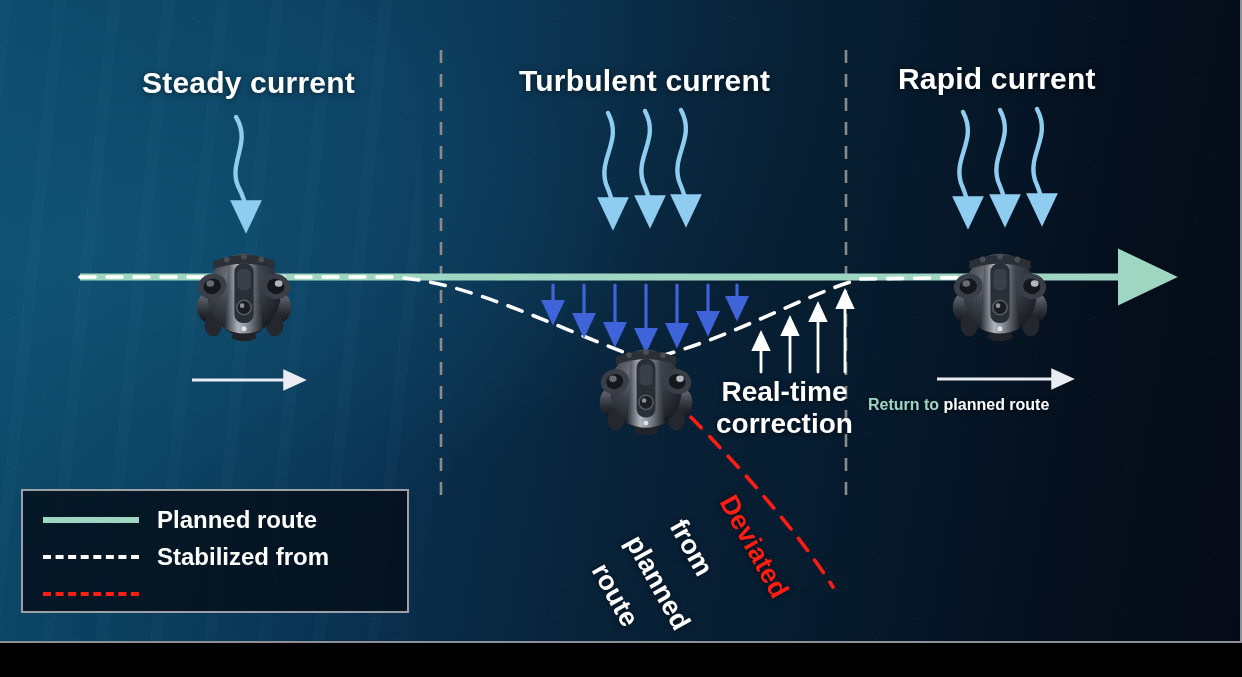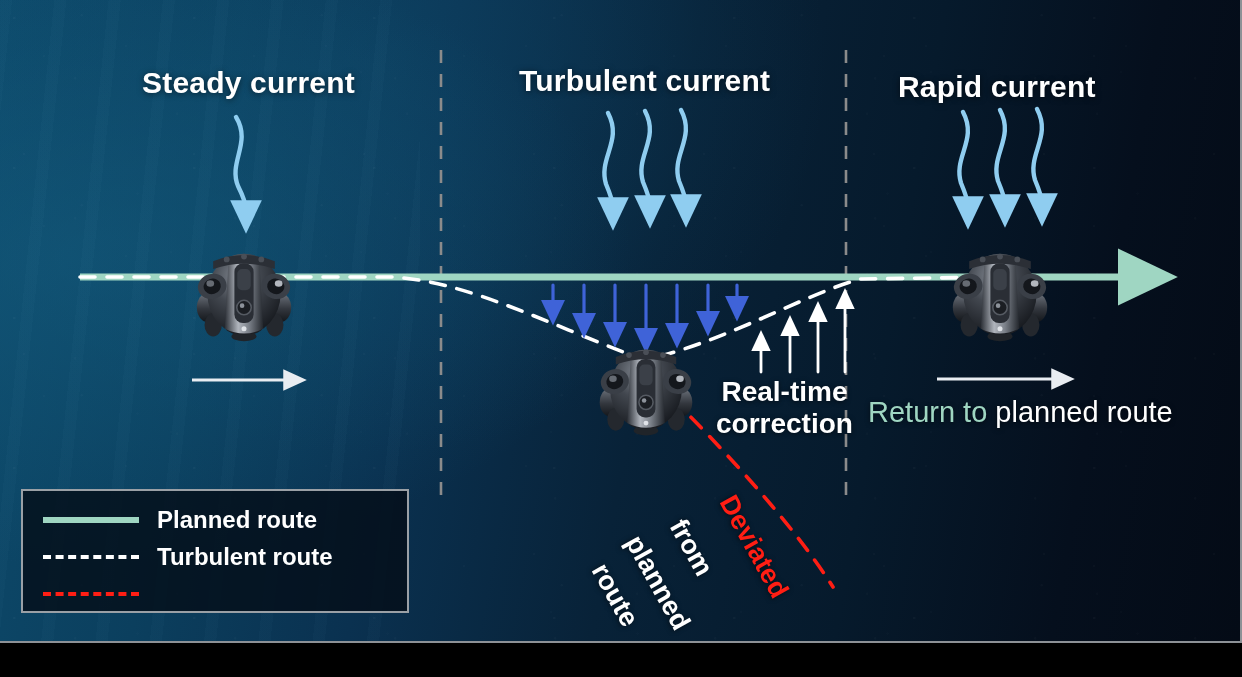--- a/index.html
+++ b/index.html
@@ -36,21 +36,21 @@
           background:repeating-linear-gradient(96deg, rgba(120,190,220,.10) 0 12px, rgba(120,190,220,0) 12px 54px);}
 
   svg.layer{position:absolute;left:0;top:0;width:1242px;height:643px;overflow:visible;}
 
   .zone-title{position:absolute;color:#fff;font-size:30px;font-weight:bold;
               letter-spacing:.2px;white-space:nowrap;text-shadow:0 1px 6px rgba(0,0,0,.55);}
 
   .corr-label{position:absolute;color:#fff;font-size:28px;font-weight:bold;line-height:1.16;
               text-align:center;white-space:nowrap;text-shadow:0 1px 5px rgba(0,0,0,.6);}
 
-  .return-label{position:absolute;font-size:29px;font-weight:normal;white-space:nowrap;
+  .return-label{position:absolute;font-size:16px;font-weight:bold;white-space:nowrap;
                 text-shadow:0 1px 5px rgba(0,0,0,.6);}
   .return-label .hl{color:#9fd6c2;}
   .return-label .pl{color:#ffffff;}
 
   
   #dev-annot{position:absolute;left:612px;top:486px;width:260px;height:160px;}
   .dev-word{position:absolute;font-size:27px;font-weight:bold;white-space:nowrap;
             transform-origin:left top;text-shadow:0 1px 5px rgba(0,0,0,.6);}
   #dev-w0{color:#ff1e14;left:128px;top:4px;transform:rotate(61deg);}
   #dev-w1{color:#ffffff;left:78px;top:28px;transform:rotate(61deg);}
@@ -199,21 +199,21 @@
 
       <line x1="937" y1="379" x2="1058" y2="379" stroke="#e9edf2" stroke-width="2.8" marker-end="url(#mk-white)"></line>
 
       <use href="#rov" x="186" y="244" width="116" height="104"></use>
       <use href="#rov" x="589" y="340" width="114" height="102"></use>
       <use href="#rov" x="942" y="244" width="116" height="104"></use>
     </svg>
 
     <div class="zone-title" style="left:142px;top:66px;">Steady current</div>
     <div class="zone-title" style="left:519px;top:64px;text-align:right;">Turbulent current</div>
-    <div class="zone-title" style="left:898px;top:70px;">Rapid current</div>
+    <div class="zone-title" style="left:898px;top:62px;">Rapid current</div>
 
     <div class="corr-label" style="left:716px;top:376px;">
       <span>Real-time</span><br>
       <span>correction</span>
     </div>
 
     <div class="return-label" style="left:868px;top:396px;">
       <span class="hl">Return to</span>
       <span class="pl">planned route</span>
     </div>
@@ -225,20 +225,20 @@
       <div class="dev-word" id="dev-w3">route</div>
     </div>
 
     <div id="legend">
       <div class="leg-row">
         <div class="leg-swatch sw-solid"></div>
         <div class="leg-text">Planned route</div>
       </div>
       <div class="leg-row">
         <div class="leg-swatch sw-dashw"></div>
-        <div class="leg-text">Turbulent route</div>
+        <div class="leg-text">Stabilized from</div>
       </div>
       <div class="leg-row">
         <div class="leg-swatch sw-dashr"></div>
       </div>
     </div>
   </div>
 </div>
 
 </body></html>

